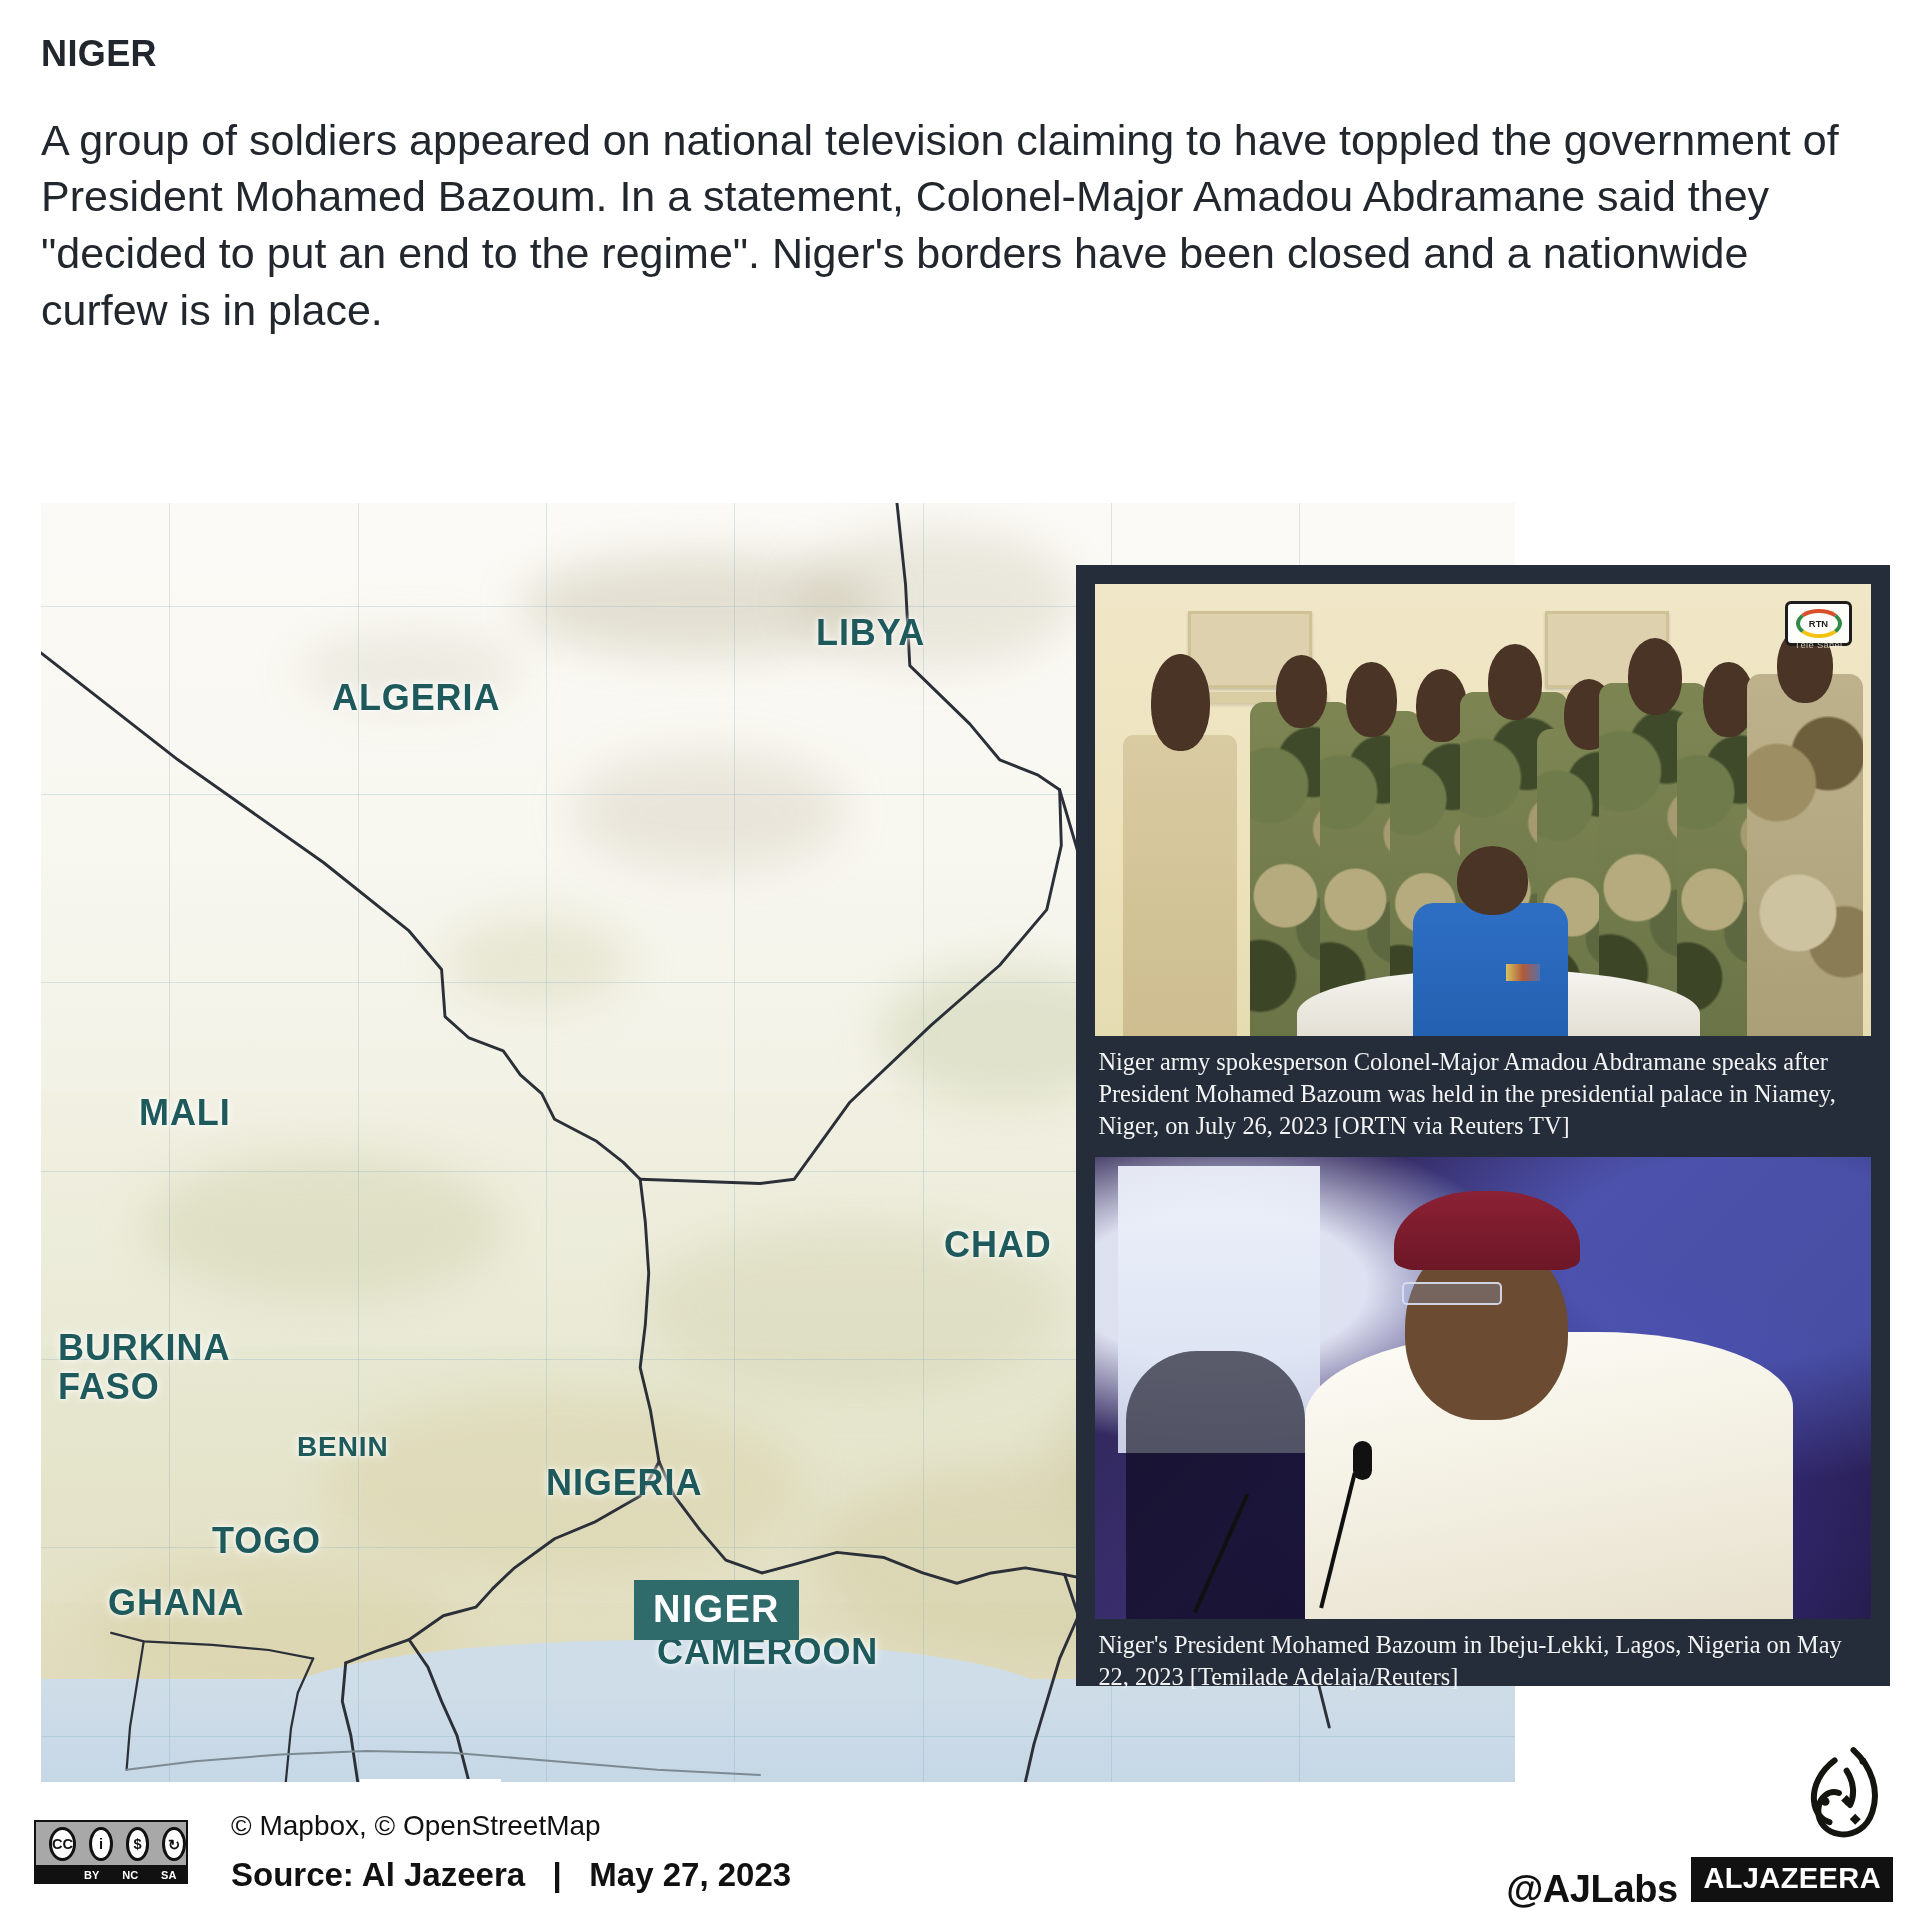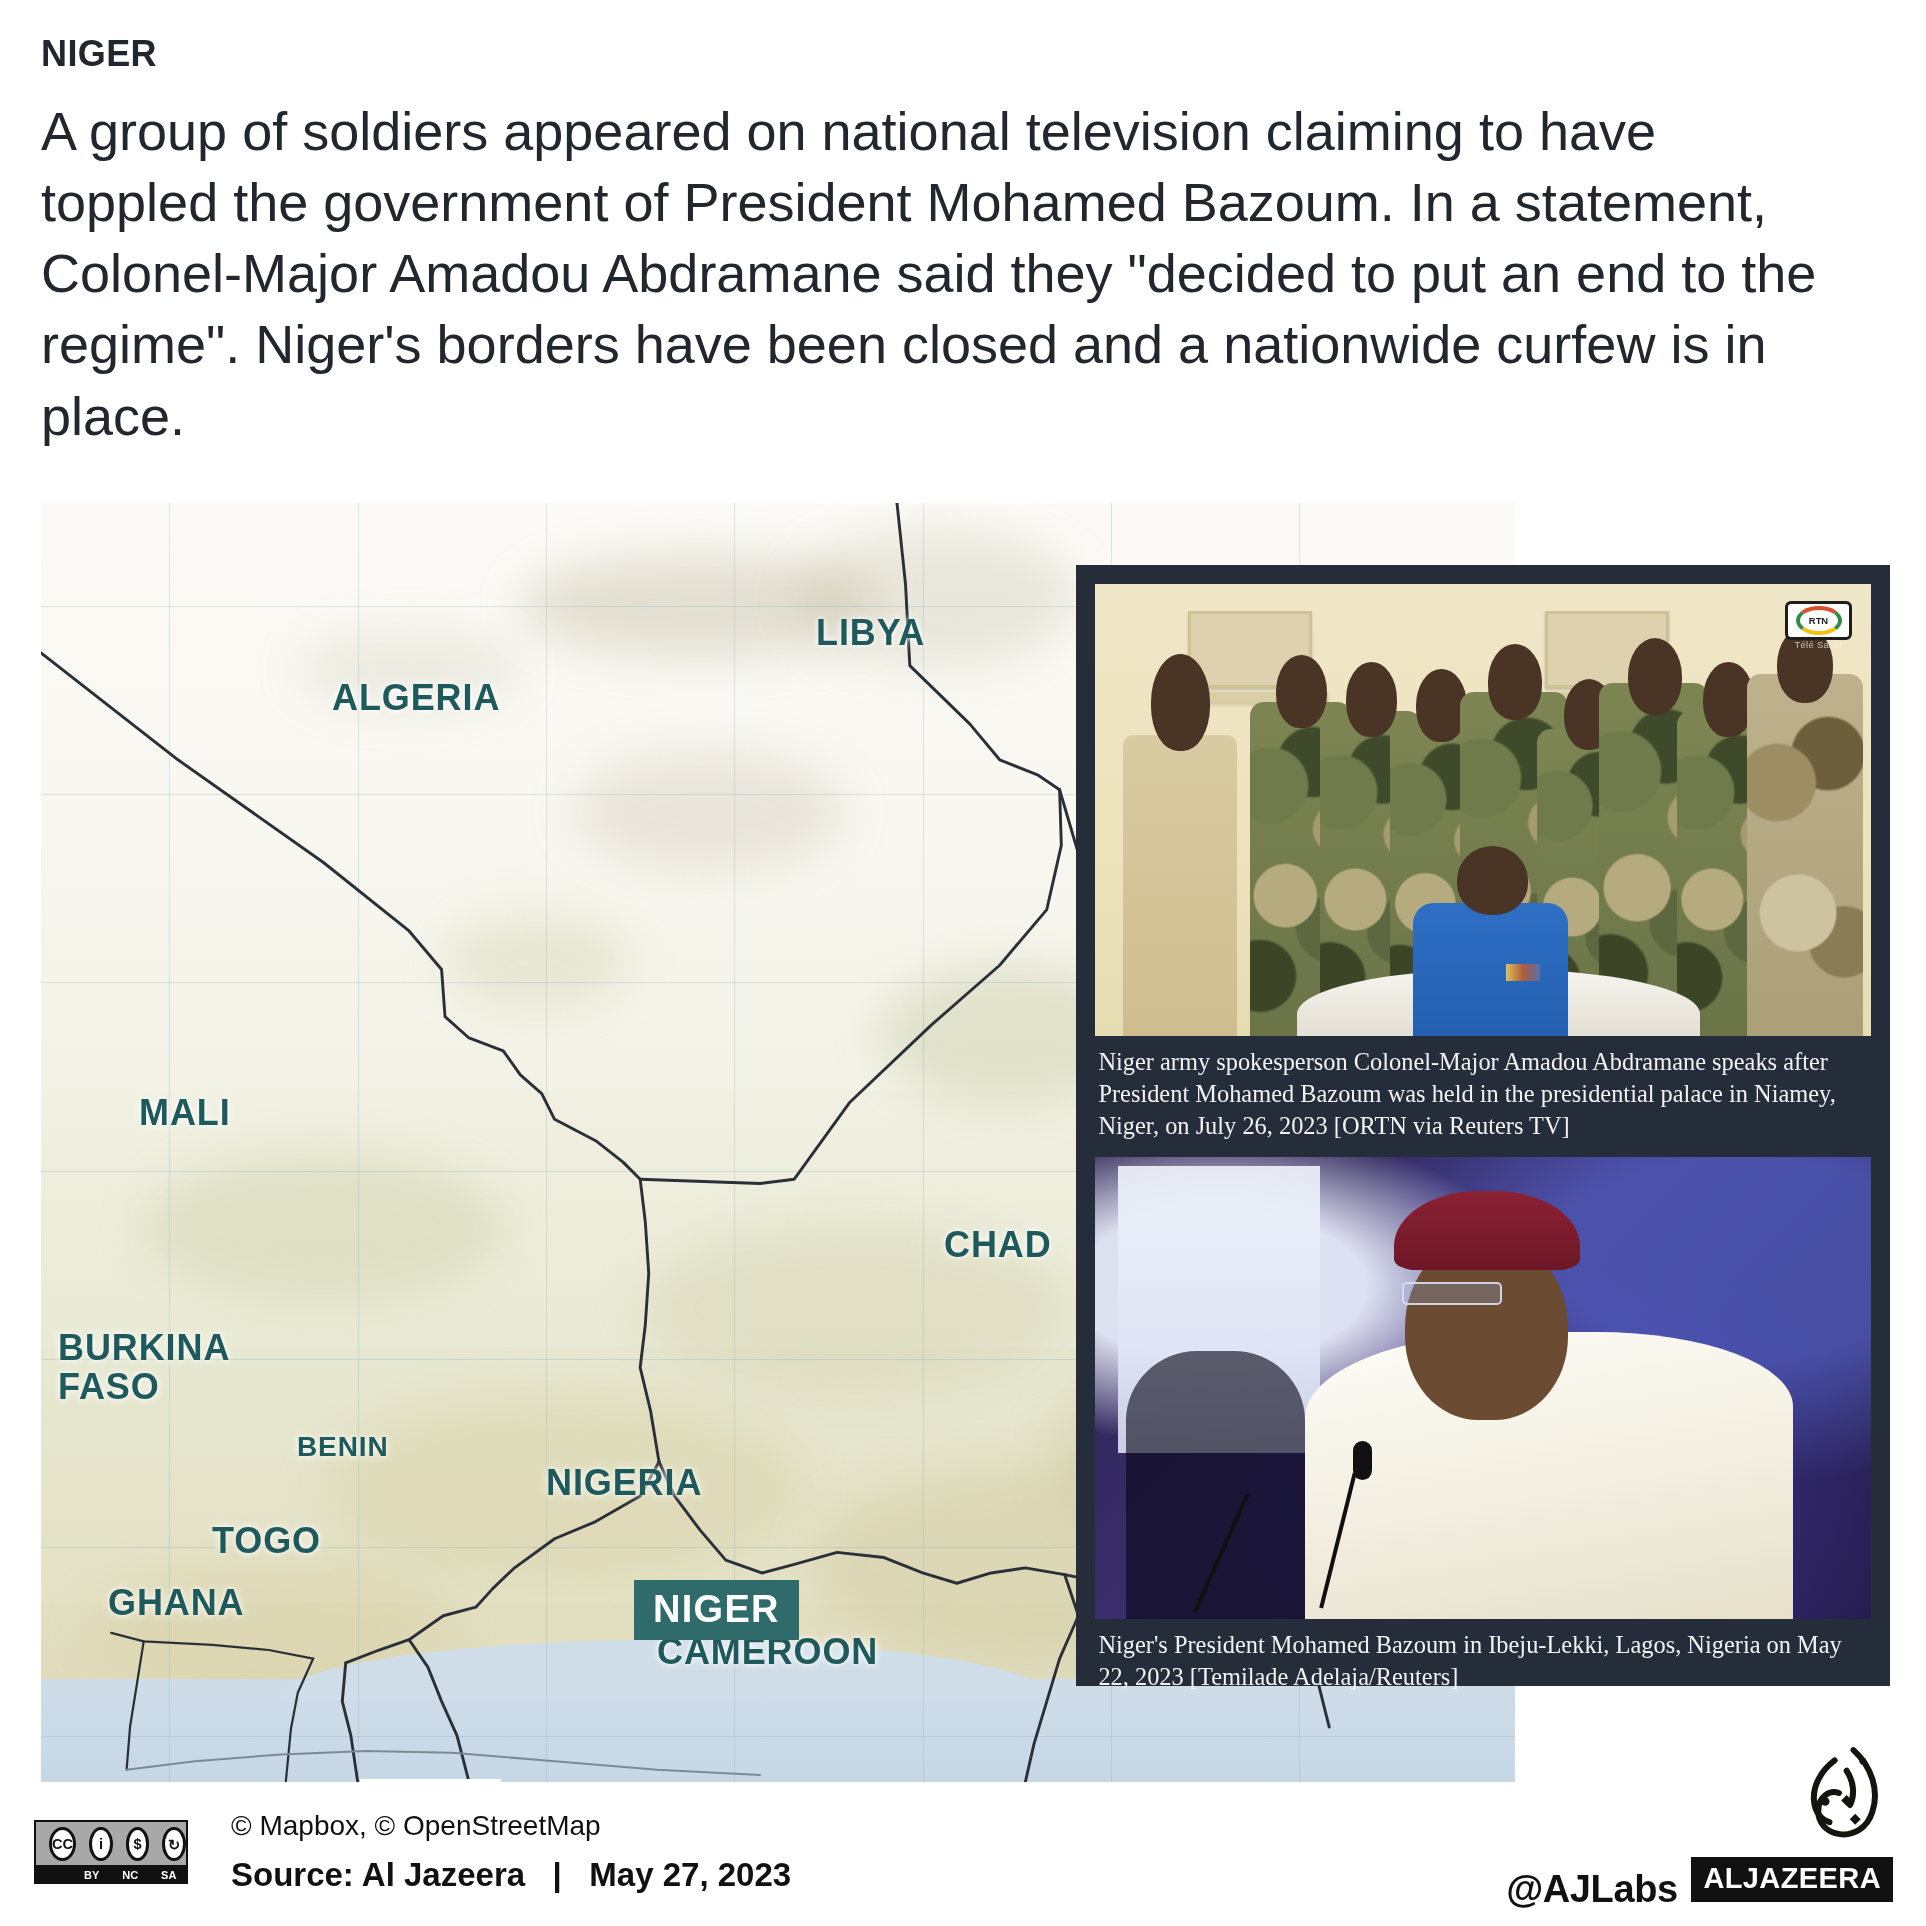--- a/index.html
+++ b/index.html
@@ -15,22 +15,22 @@
   #header { position:absolute; left:41px; top:34px; width:1849px; }
   #kicker {
     font-size:36px; font-weight:bold; letter-spacing:0.4px;
     color:#22272e; line-height:1.1;
   }
   #headline {
     font-size:92px; font-weight:400; color:#FA4616;
     line-height:1.05; margin-top:12px; letter-spacing:-0.9px;
   }
   #standfirst {
-    font-size:54px; font-weight:400; color:#22272e;
-    line-height:1.32; margin-top:22px; max-width:1798px;
+    font-size:43px; font-weight:400; color:#22272e;
+    line-height:1.32; margin-top:38px; max-width:1798px;
   }
 
   
   #map {
     position:absolute; left:41px; top:503px;
     width:1474px; height:1279px;
     overflow:hidden;
     background:#f7f6f1;
   }
   
@@ -134,21 +134,21 @@
       linear-gradient(180deg,#bdb28c 0%,#ab9f78 100%);
   }
   #p1-table {
     position:absolute; left:26%; bottom:0; width:52%; height:67px;
     background:linear-gradient(180deg,#f6f4ef 0%,#e3dfd4 100%);
     border-radius:52% 52% 0 0 / 70% 70% 0 0;
   }
   #p1-mic-stem { position:absolute; left:49.3%; bottom:46px; width:6px; height:60px; background:#1a1a1a; }
   #p1-mic-head { position:absolute; left:46.8%; bottom:101px; width:34px; height:29px; background:#1f1f1f; border-radius:3.4px; }
   #rtn-logo {
-    position:absolute; right:19px; top:17px; width:67px; height:39px;
+    position:absolute; right:19px; top:17px; width:67px; height:45px;
     background:#fdfdfa; border:3.4px solid #1d1d1d; border-radius:6px;
     display:flex; align-items:center; justify-content:center;
   }
   #rtn-ring {
     width:46px; height:29px; border-radius:50%;
     border:4.3px solid; border-color:#d94f2a #2f8a4a #f2c310 #2f8a4a;
     display:flex; align-items:center; justify-content:center;
   }
   #rtn-text { font-size:9.4px; font-weight:bold; color:#1d1d1d; font-family:"Liberation Sans",sans-serif; }
   #rtn-sub {

